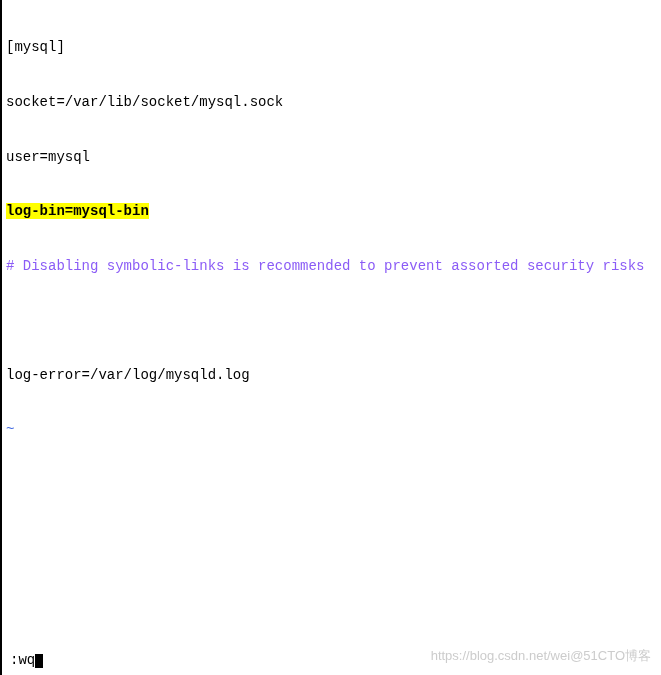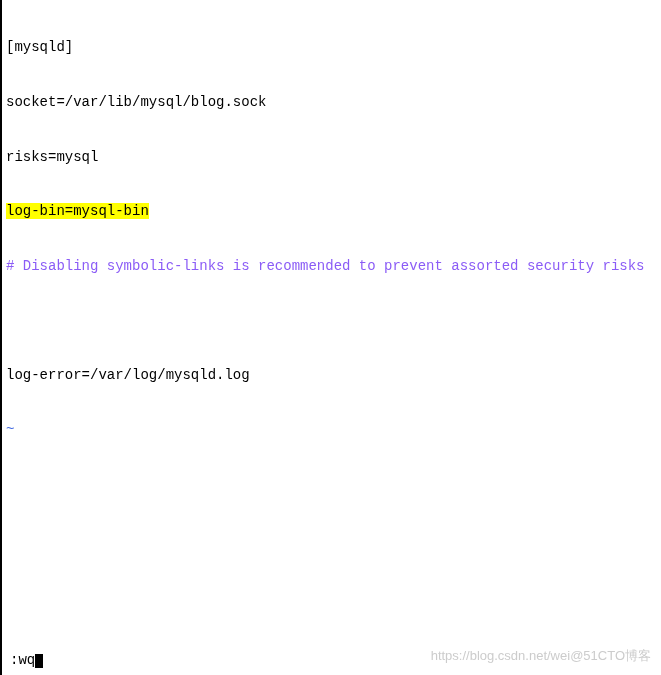--- a/index.html
+++ b/index.html
@@ -22,20 +22,21 @@
       padding: 2px 4px;
       white-space: pre;
     }
     .line {
       display: block;
       min-height: 18px;
     }
     .highlighted {
       background-color: #ffff00;
       display: inline;
+      font-weight: bold;
     }
     .comment {
       color: #8b5cf6;
     }
     .tilde {
       color: #4169e1;
     }
     .command-line {
       position: absolute;
       bottom: 6px;
@@ -55,23 +56,23 @@
       color: #cccccc;
       font-family: Arial, sans-serif;
       font-size: 13px;
       pointer-events: none;
     }
   </style>
 </head>
 <body>
 
 <div class="editor-content">
-  <span class="line">[mysqld]</span>
-  <span class="line">socket=/var/lib/mysql/blog.sock</span>
-  <span class="line">risks=mysql</span>
+  <span class="line">[mysql]</span>
+  <span class="line">socket=/var/lib/socket/mysql.sock</span>
+  <span class="line">user=mysql</span>
   <span class="line"><span class="highlighted">log-bin=mysql-bin</span></span>
   <span class="line comment"># Disabling symbolic-links is recommended to prevent assorted security risks</span>
   <span class="line"> </span>
   <span class="line">log-error=/var/log/mysqld.log</span>
   <span class="line tilde">~</span>
   
   
   
   
   

